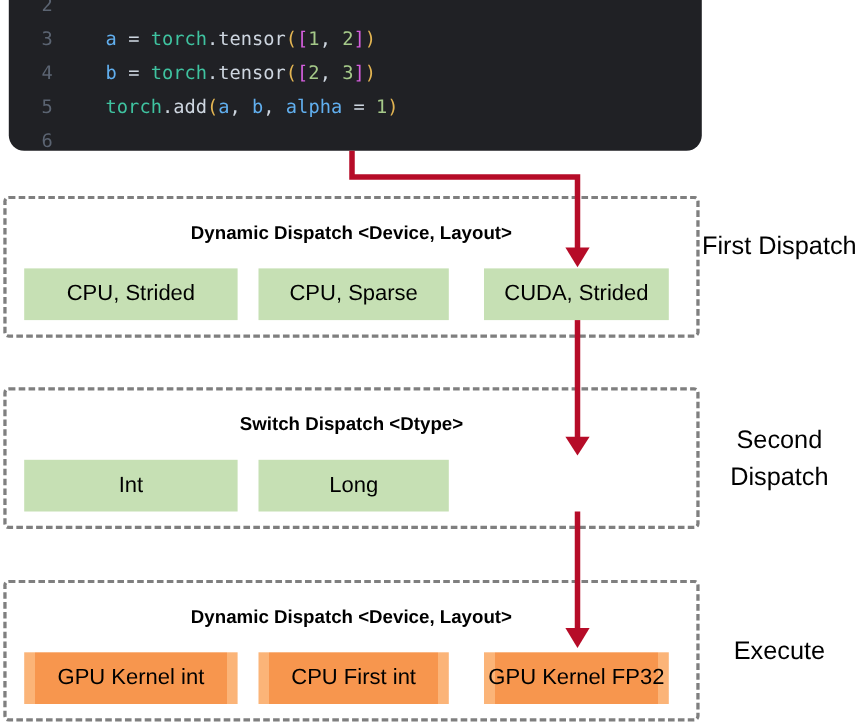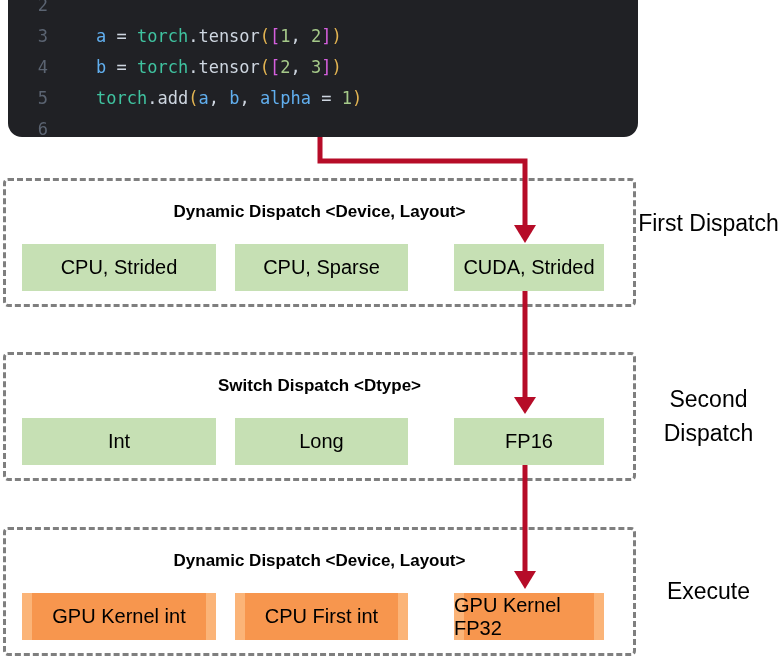--- a/index.html
+++ b/index.html
@@ -24,21 +24,21 @@
   .stage-title{
     text-align:center;font-weight:bold;font-size:17px;margin-top:21px;
   }
   .cell{
     position:absolute;top:63px;height:47px;
     display:flex;align-items:center;justify-content:center;
     font-size:20px;
   }
   .cell.c1{left:16px;width:194px;}
   .cell.c2{left:229px;width:173px;}
-  .cell.c3{left:448px;width:150px;}
+  .cell.c3{left:434px;width:168px;}
   .cell-green{background:var(--green,#c6e0b4);}
   .cell-orange{
     background:linear-gradient(90deg,
       var(--orange-light,#fbb478) 0 10px,
       var(--orange,#f7964e) 10px calc(100% - 10px),
       var(--orange-light,#fbb478) calc(100% - 10px) 100%);
   }
   
   .side-label{
     position:absolute;left:636px;width:145px;text-align:center;
@@ -63,21 +63,20 @@
   <div class="cell c1 cell-green">CPU, Strided</div>
   <div class="cell c2 cell-green">CPU, Sparse</div>
   <div class="cell c3 cell-green">CUDA, Strided</div>
 </div>
 <div class="side-label" style="top:206px">First Dispatch</div>
 
 <div class="stage" style="top:352px">
   <div class="stage-title">Switch Dispatch &lt;Dtype&gt;</div>
   <div class="cell c2 cell-green">Long</div>
   <div class="cell c1 cell-green">Int</div>
-  <div class="cell c3 cell-green">FP16</div>
 </div>
 <div class="side-label" style="top:382px">Second Dispatch</div>
 
 <div class="stage" style="top:527px">
   <div class="stage-title">Dynamic Dispatch &lt;Device, Layout&gt;</div>
   <div class="cell c1 cell-orange">GPU Kernel int</div>
   <div class="cell c2 cell-orange">CPU First int</div>
   <div class="cell c3 cell-orange">GPU Kernel FP32</div>
 </div>
 <div class="side-label" style="top:574px">Execute</div>

